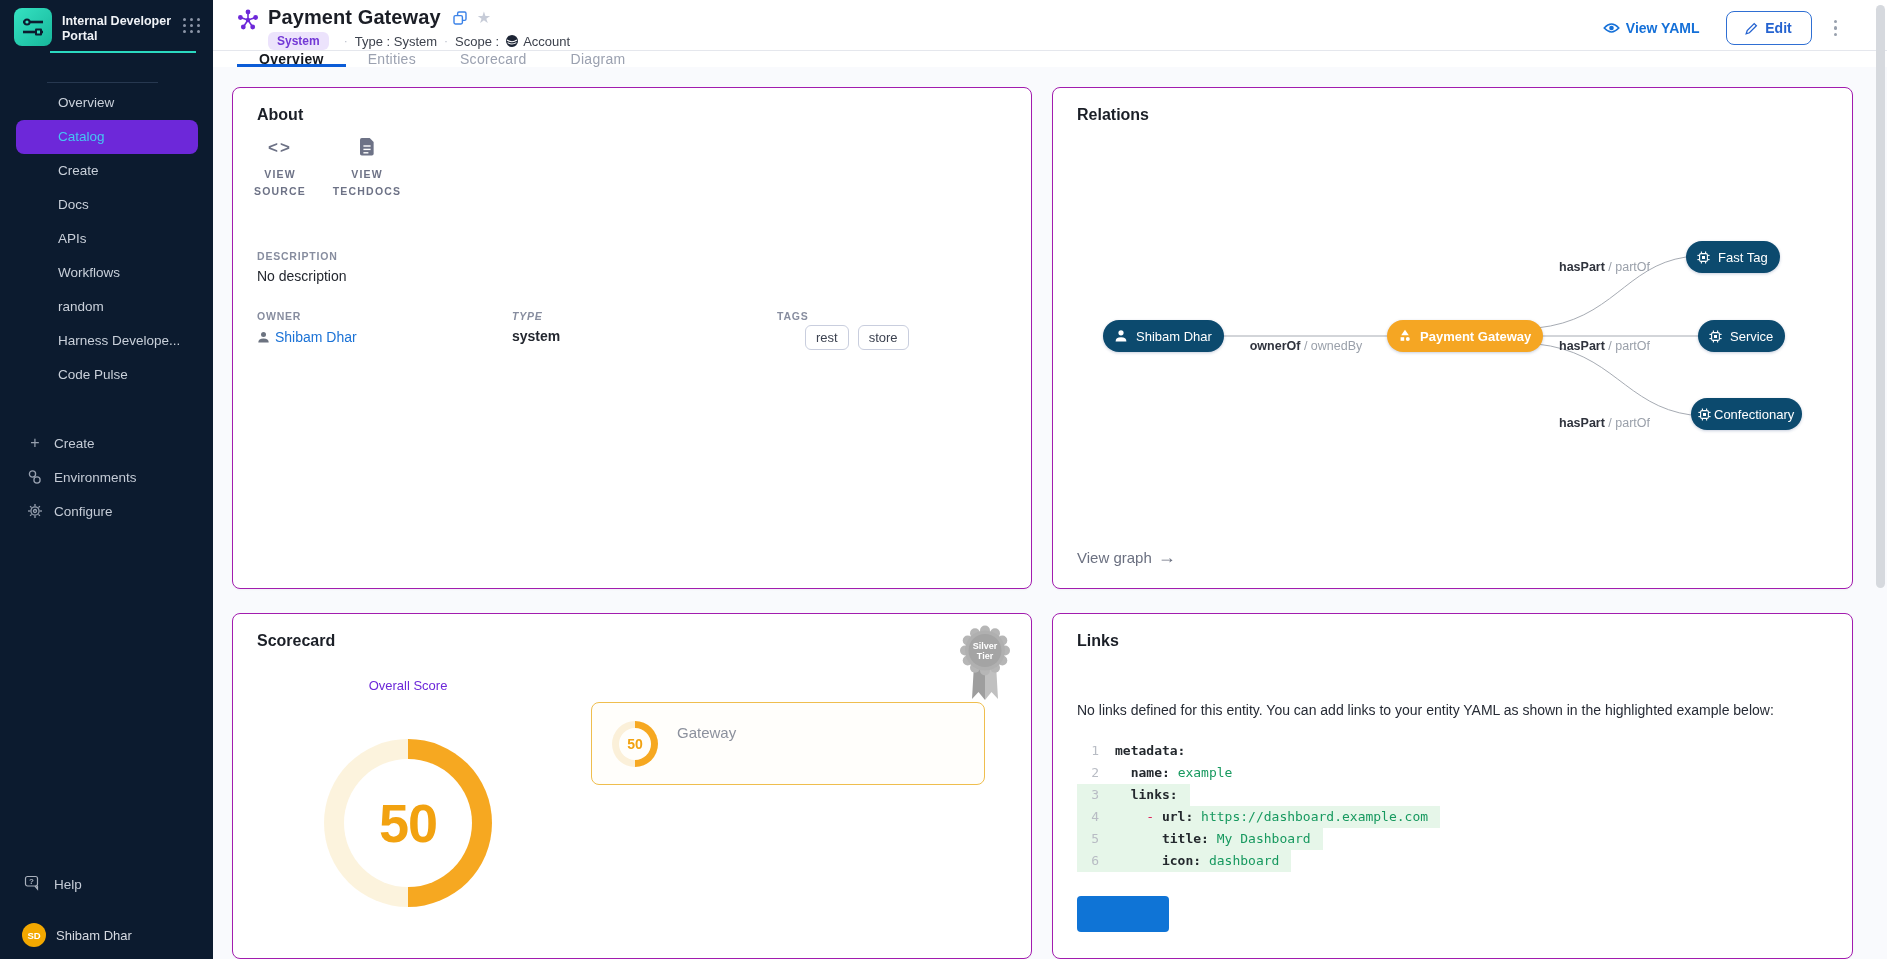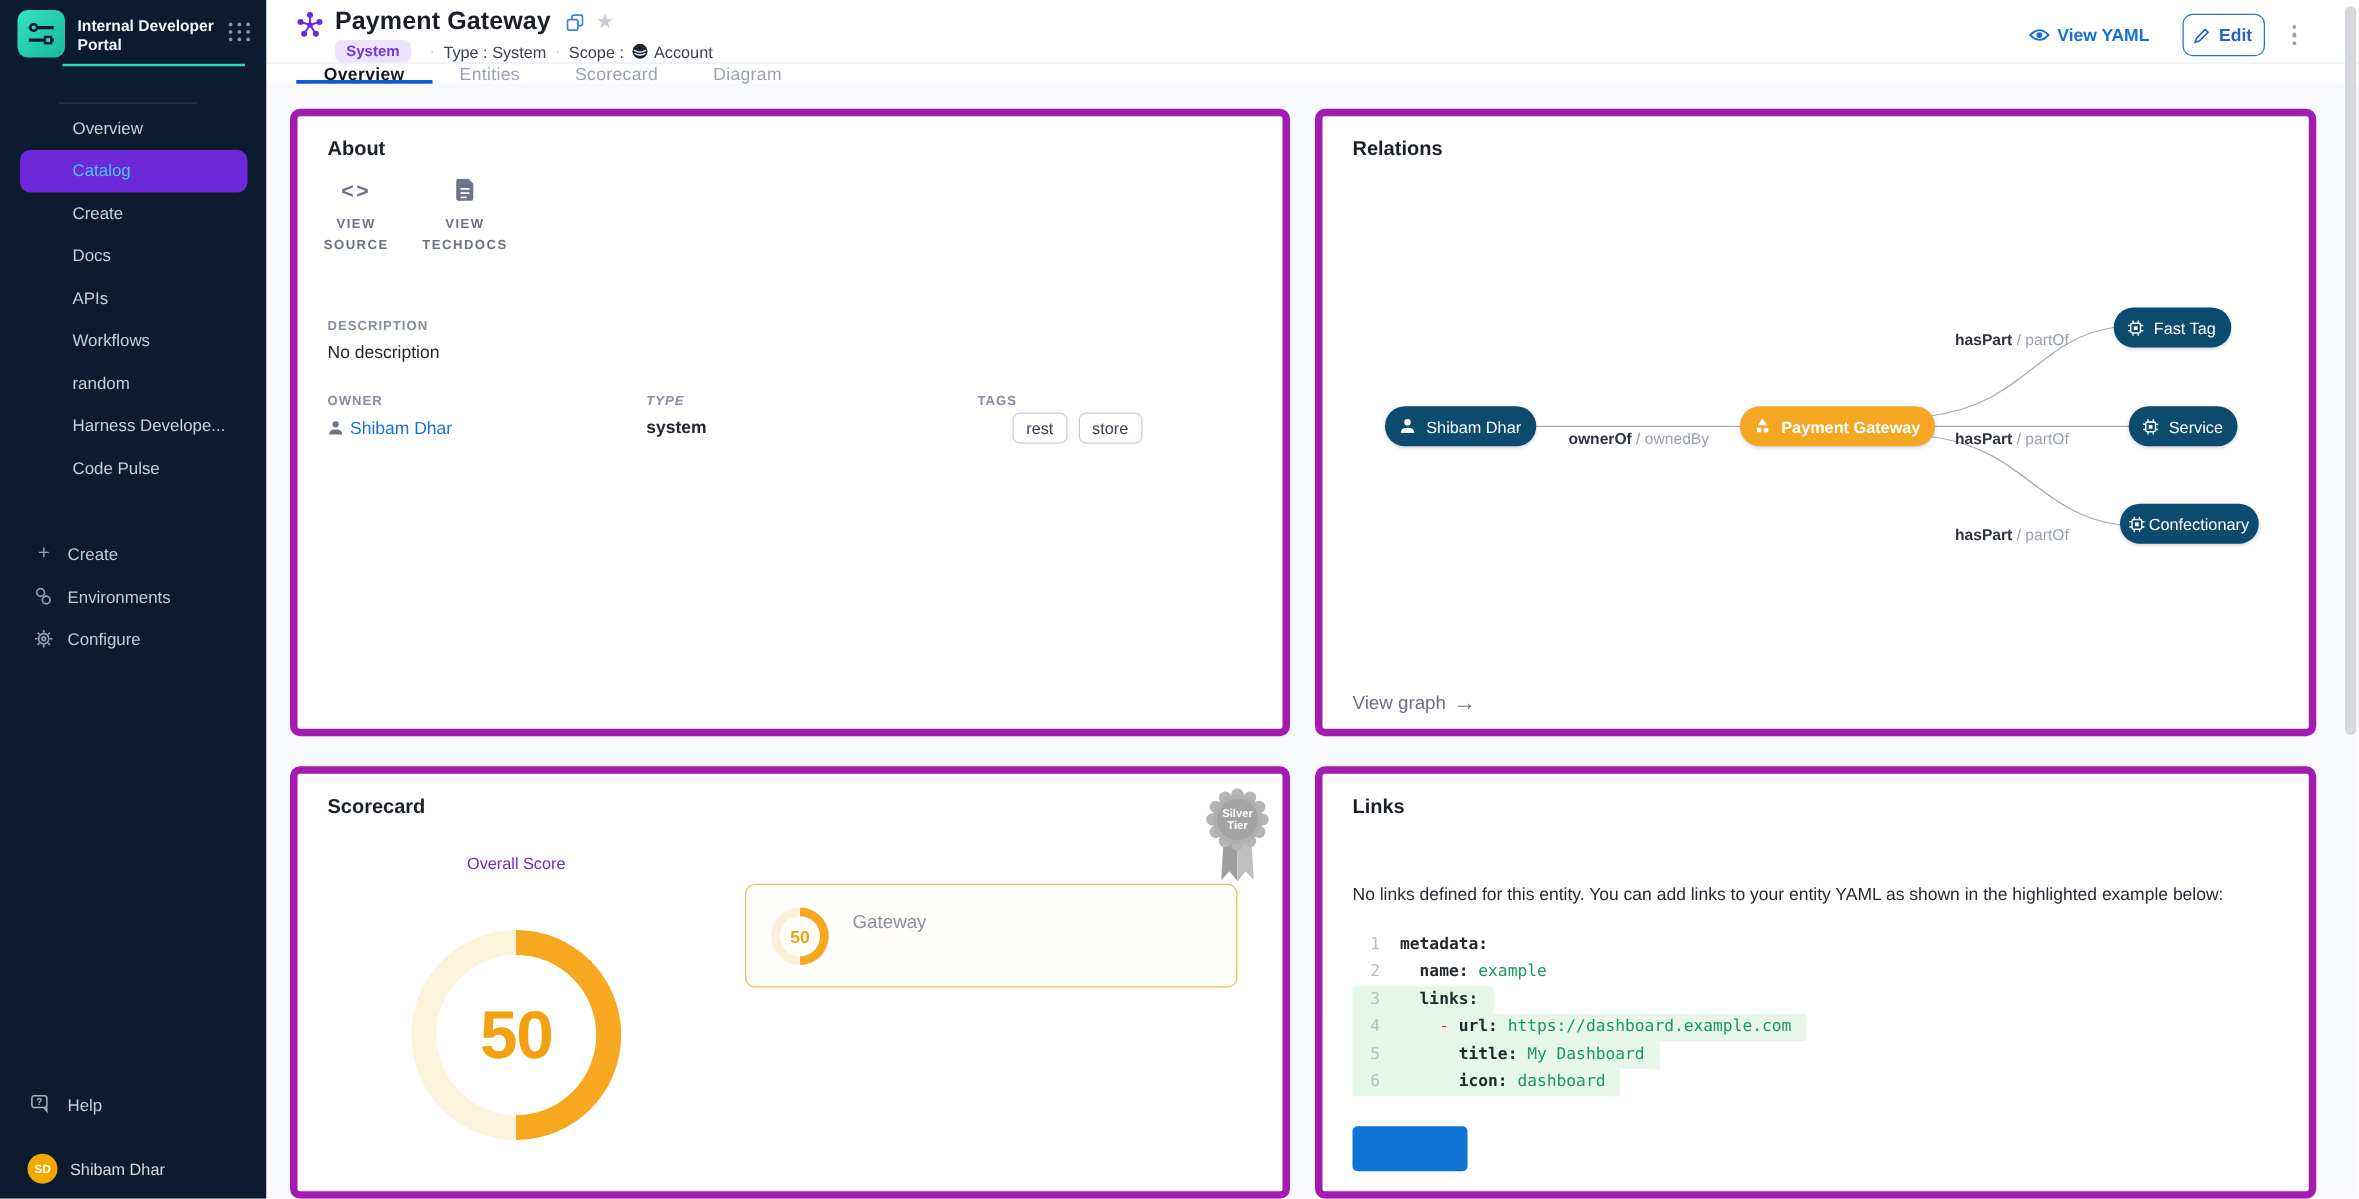--- a/index.html
+++ b/index.html
@@ -36,31 +36,31 @@
   .page-title { font-size:20px; font-weight:bold; color:#1b1e26; letter-spacing:.1px; }
   .copy-icon { margin-left:12px; cursor:pointer; display:flex; }
   .star-icon { margin-left:10px; color:#c7ccd8; font-size:16px; cursor:pointer; line-height:1; }
   .meta-row { display:flex; align-items:center; margin-top:3px; font-size:13px; color:#3d424d; }
   .kind-badge { background:#ece3fc; color:#7338d6; font-size:12px; font-weight:bold; border-radius:6px; padding:2px 9px; margin-right:8px; }
   .dot-sep { color:#b9bec9; margin:0 7px; font-size:12px; }
   .scope-icon { margin:0 4px 0 6px; display:flex; }
   .topbar-right { margin-left:auto; display:flex; align-items:center; height:44px; }
   .view-yaml { display:flex; align-items:center; color:#1570d8; font-size:14px; font-weight:bold; cursor:pointer; }
   .view-yaml svg { margin-right:6px; }
-  .edit-btn { margin-left:26px; display:flex; align-items:center; justify-content:center; width:66px; height:34px; border:1px solid #2f6fd3; border-radius:8px; color:#2563d0; font-size:14px; font-weight:bold; background:#fff; cursor:pointer; }
+  .edit-btn { margin-left:26px; display:flex; align-items:center; justify-content:center; width:86px; height:34px; border:1px solid #2f6fd3; border-radius:8px; color:#2563d0; font-size:14px; font-weight:bold; background:#fff; cursor:pointer; }
   .edit-btn svg { margin-right:7px; }
   .kebab { margin-left:16px; display:flex; flex-direction:column; gap:3px; padding:6px; cursor:pointer; }
   .kebab i { width:3.5px; height:3.5px; border-radius:50%; background:#98a0ad; }
 
   .tabs { height:66px; background:#fff; display:flex; align-items:stretch; padding-left:24px; }
   .tab { display:flex; align-items:center; padding:0 22px; font-size:14px; letter-spacing:.3px; color:#9ba1b0; cursor:pointer; }
   .tab.active { color:#15181e; font-weight:bold; box-shadow:inset 0 -3px 0 #0b5cd7; }
 
   .content { position:relative; flex:1; padding:20px 0 0 19px; display:grid; grid-template-columns:800px 801px; grid-column-gap:20px; grid-row-gap:24px; }
-  .card { background:#fff; border:6px solid #a21caf; border-radius:8px; position:relative; box-shadow:0 1px 2px rgba(20,30,60,.04); }
+  .card { background:#fff; border:1px solid #a21caf; border-radius:8px; position:relative; box-shadow:0 1px 2px rgba(20,30,60,.04); }
   .card h2 { position:absolute; left:24px; top:18px; font-size:16px; color:#1b1f27; font-weight:bold; }
   .row1 { height:502px; }
   .row2 { height:346px; }
 
   
   .about-action { position:absolute; text-align:center; color:#6d7286; cursor:pointer; }
   .about-action .act-icon { height:24px; display:flex; align-items:flex-end; justify-content:center; margin-bottom:8px; }
   .about-action .act-label { font-size:10.5px; font-weight:bold; letter-spacing:1.2px; line-height:17px; }
   .code-glyph { font-size:17px; font-weight:bold; color:#6d7286; letter-spacing:2px; }
   .field-label { position:absolute; font-size:10.5px; font-weight:bold; letter-spacing:.8px; color:#878d9f; }

